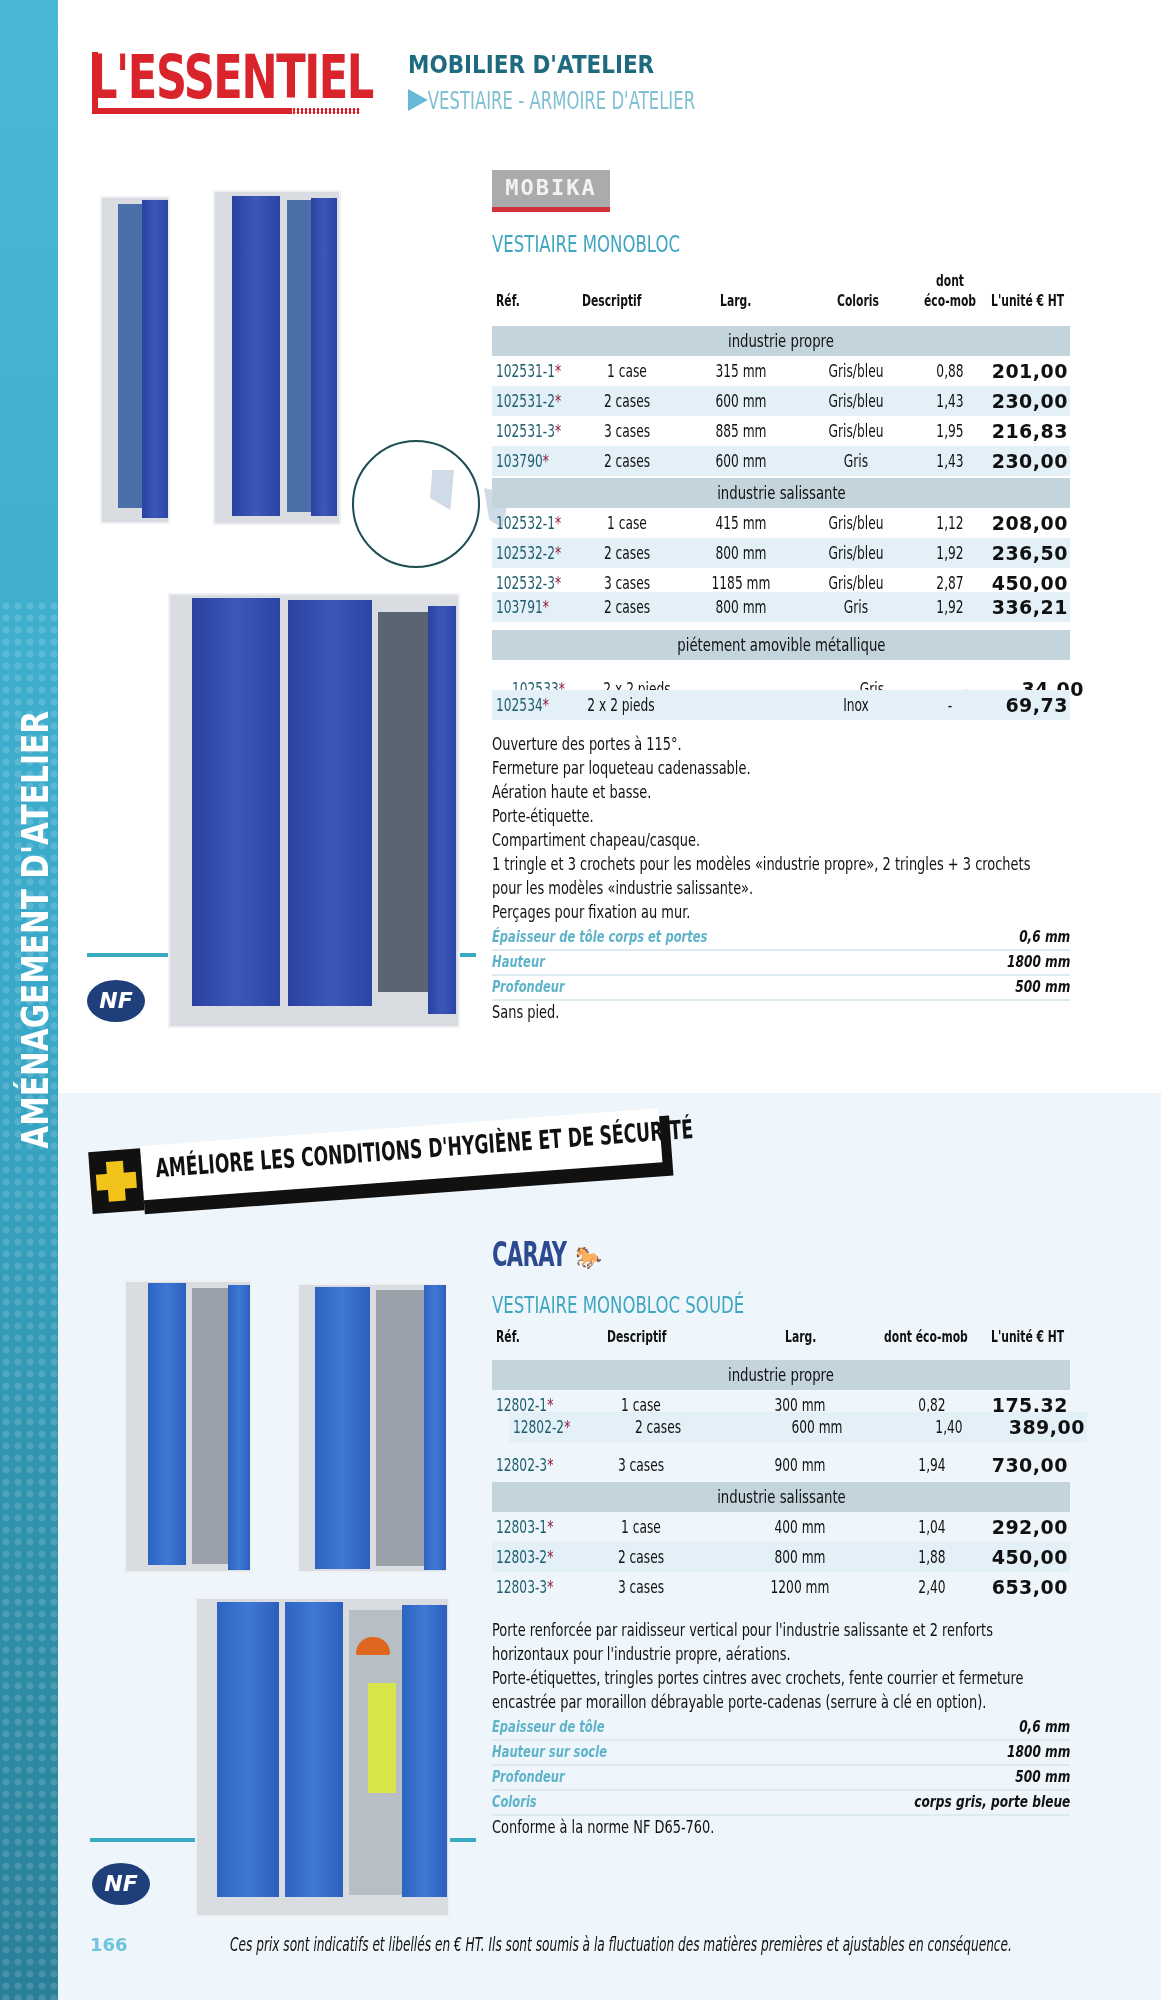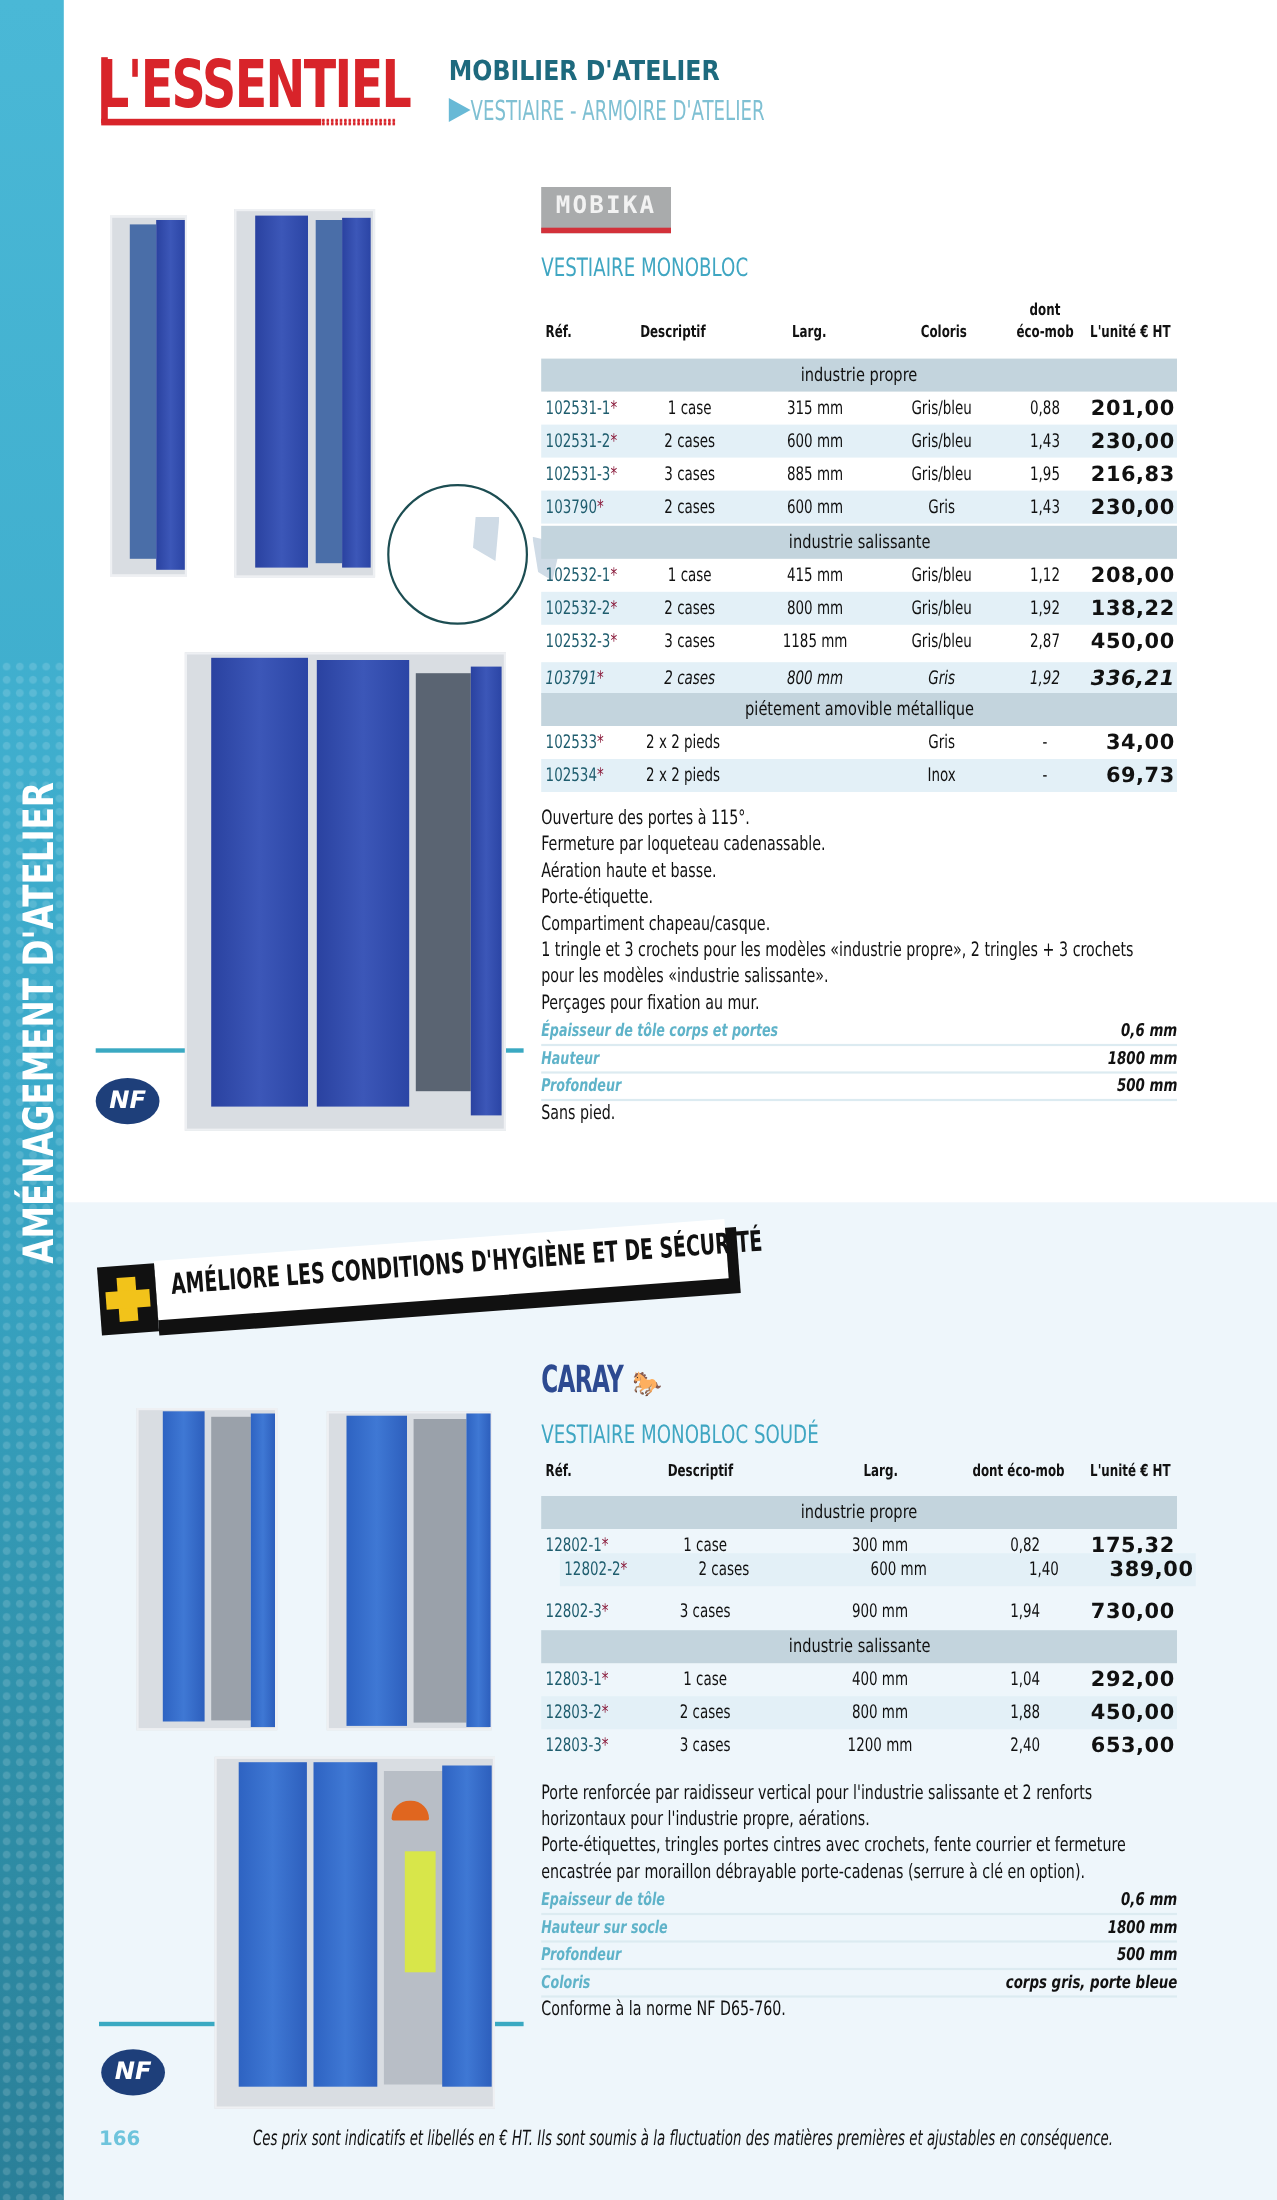--- a/index.html
+++ b/index.html
@@ -158,41 +158,41 @@
     <span class="cell c" style="left:364px;">Gris/bleu</span>
     <span class="cell c" style="left:458px;">1,12</span>
     <span class="cell price">208,00</span>
   </div>
   <div class="row alt" style="top:268px;">
     <span class="cell ref"><span>102532-2</span><span class="star">*</span></span>
     <span class="cell c" style="left:135px;">2 cases</span>
     <span class="cell c" style="left:249px;">800 mm</span>
     <span class="cell c" style="left:364px;">Gris/bleu</span>
     <span class="cell c" style="left:458px;">1,92</span>
-    <span class="cell price">138,22</span>
+    <span class="cell price">236,50</span>
   </div>
   <div class="row" style="top:298px;">
     <span class="cell ref"><span>102532-3</span><span class="star">*</span></span>
     <span class="cell c" style="left:135px;">3 cases</span>
     <span class="cell c" style="left:249px;">1185 mm</span>
     <span class="cell c" style="left:364px;">Gris/bleu</span>
     <span class="cell c" style="left:458px;">2,87</span>
     <span class="cell price">450,00</span>
   </div>
-  <div class="row alt" style="top:332px;font-style:italic;">
+  <div class="row alt" style="top:322px;">
     <span class="cell ref"><span>103791</span><span class="star">*</span></span>
     <span class="cell c" style="left:135px;">2 cases</span>
     <span class="cell c" style="left:249px;">800 mm</span>
     <span class="cell c" style="left:364px;">Gris</span>
     <span class="cell c" style="left:458px;">1,92</span>
     <span class="cell price">336,21</span>
   </div>
 
   <div class="row group" style="top:360px;"><span class="group-label">piétement amovible métallique</span></div>
-  <div class="row" style="top:390px;">
+  <div class="row" style="top:404px;margin-left:16px;">
     <span class="cell ref"><span>102533</span><span class="star">*</span></span>
     <span class="cell c" style="left:129px;">2 x 2 pieds</span>
     <span class="cell c" style="left:364px;">Gris</span>
     <span class="cell c" style="left:458px;">-</span>
     <span class="cell price">34,00</span>
   </div>
   <div class="row alt" style="top:420px;">
     <span class="cell ref"><span>102534</span><span class="star">*</span></span>
     <span class="cell c" style="left:129px;">2 x 2 pieds</span>
     <span class="cell c" style="left:364px;">Inox</span>

